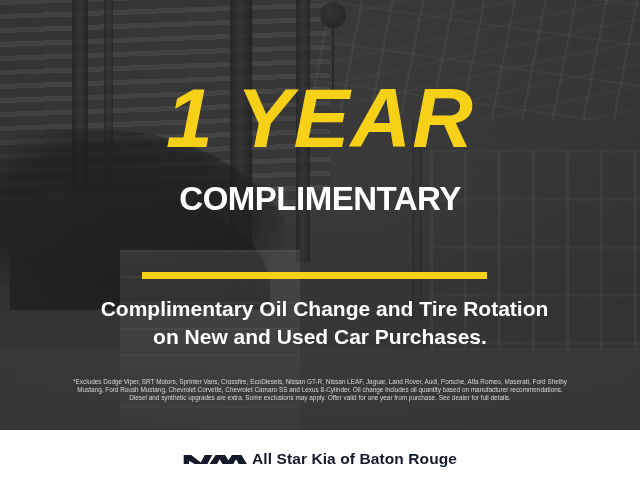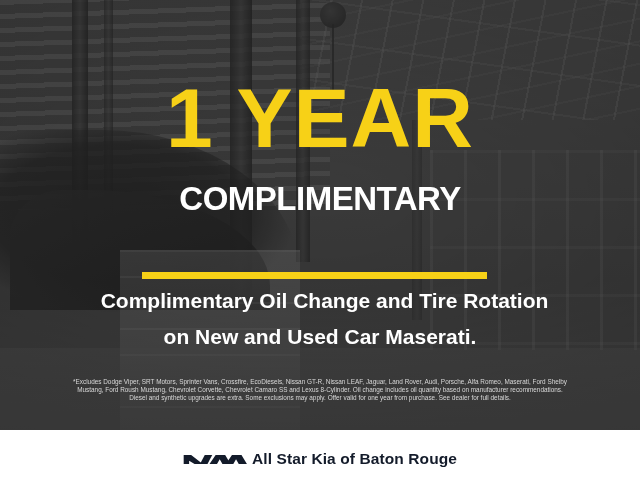--- a/index.html
+++ b/index.html
@@ -166,20 +166,21 @@
     position: absolute;
     left: 0;
     right: 0;
     top: 76px;
     font-size: 84px;
     line-height: 84px;
     font-weight: bold;
     letter-spacing: 1px;
     color: #F7D117;
     white-space: nowrap;
+    font-style: italic;
   }
 
   .headline-sub1 {
     position: absolute;
     left: 0;
     right: 0;
     top: 178px;
     font-size: 33px;
     line-height: 41px;
     font-weight: bold;
@@ -212,21 +213,21 @@
   .offer-line {
     position: absolute;
     left: 0;
     right: 0;
     font-size: 21px;
     line-height: 25px;
     font-weight: bold;
     color: #ffffff;
     white-space: nowrap;
   }
-  .offer-line.l1 { top: 288px; padding-left: 9px; }
+  .offer-line.l1 { top: 296px; padding-left: 9px; }
   .offer-line.l2 { top: 324px; }
 
   .disclaimer {
     position: absolute;
     left: 14px;
     right: 14px;
     top: 378px;
     color: #d8d8d8;
     font-size: 6.4px;
     line-height: 8.2px;
@@ -287,21 +288,21 @@
     <div class="hero-content">
       <div class="headline-year">1 YEAR</div>
 
       <div class="headline-sub1">COMPLIMENTARY</div>
 
 
       <div class="divider"></div>
 
       <div class="offer-line l1">Complimentary Oil Change and Tire Rotation</div>
 
-      <div class="offer-line l2">on New and Used Car Maserati.</div>
+      <div class="offer-line l2">on New and Used Car Purchases.</div>
 
       <div class="disclaimer">
         <div>*Excludes Dodge Viper, SRT Motors, Sprinter Vans, Crossfire, EcoDiesels, Nissan GT-R, Nissan LEAF, Jaguar, Land Rover, Audi, Porsche, Alfa Romeo, Maserati, Ford Shelby</div>
         <div>Mustang, Ford Roush Mustang, Chevrolet Corvette, Chevrolet Camaro SS and Lexus 8-Cylinder. Oil change includes oil quantity based on manufacturer recommendations.</div>
         <div>Diesel and synthetic upgrades are extra. Some exclusions may apply. Offer valid for one year from purchase. See dealer for full details.</div>
       </div>
     </div>
   </div>
 
   <div class="footer">

